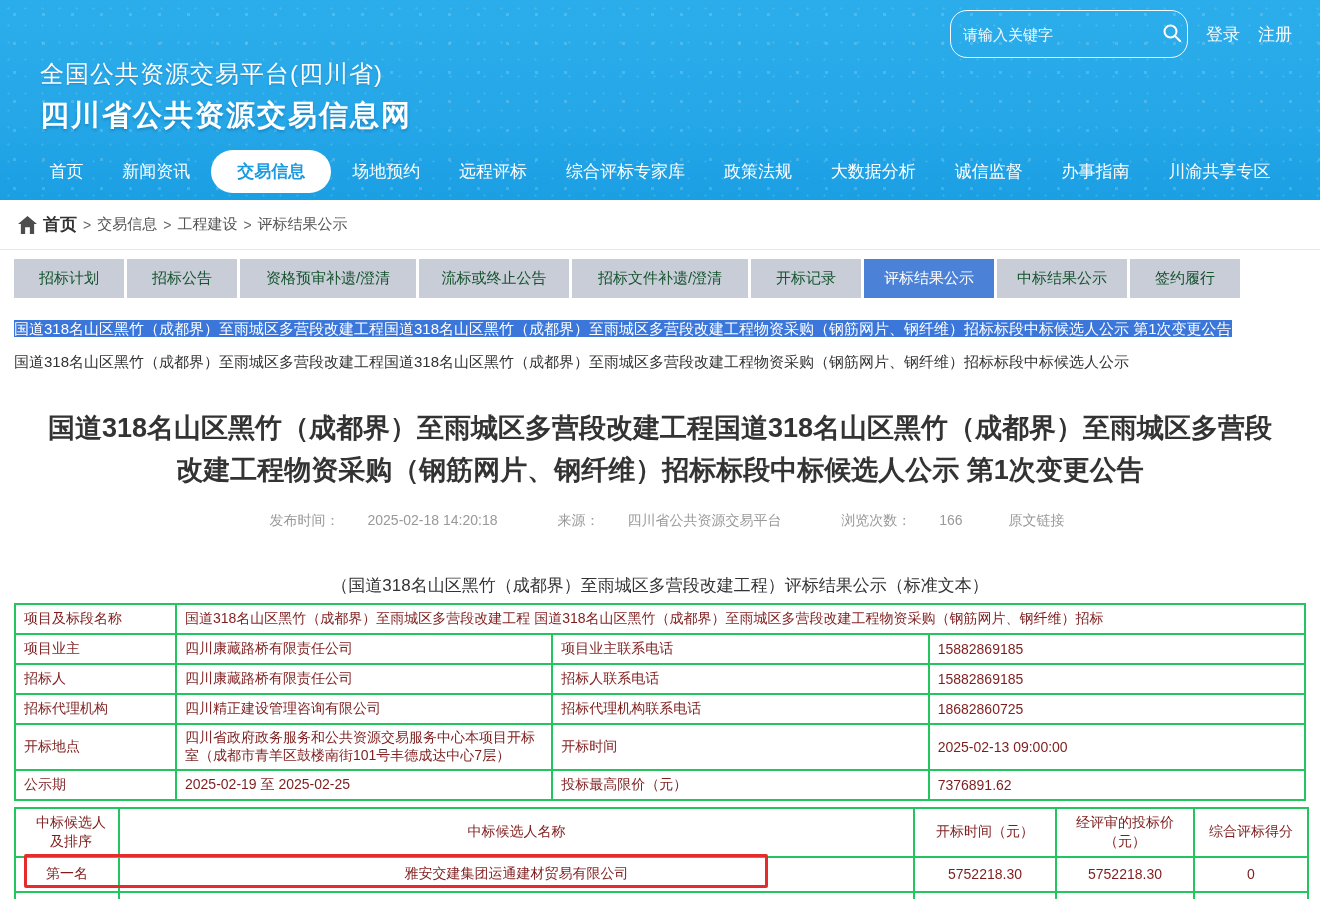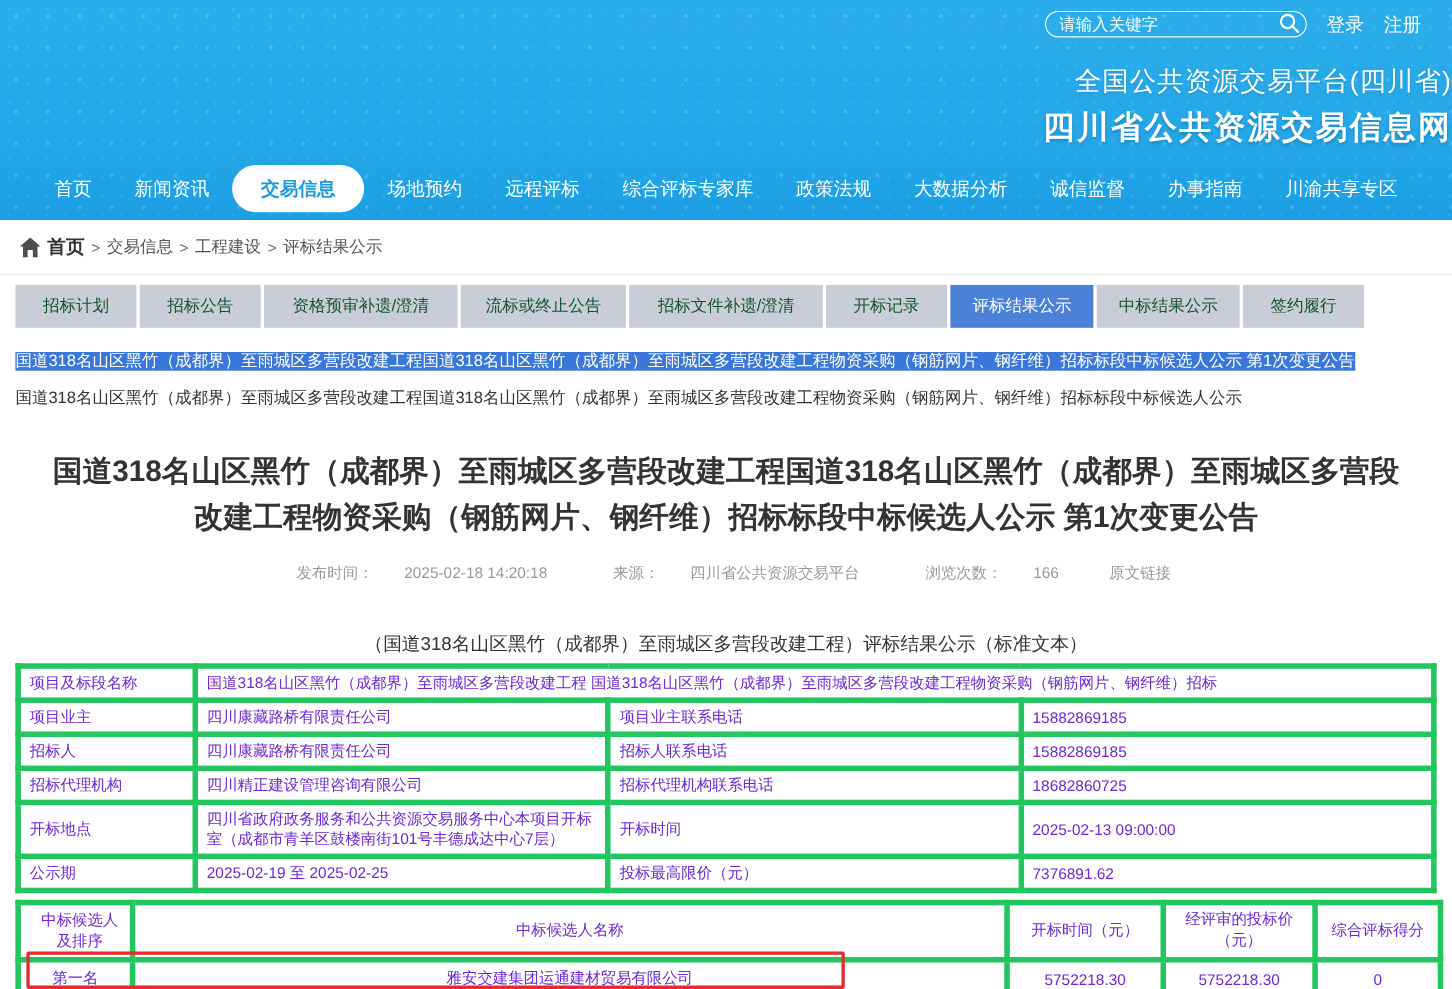--- a/index.html
+++ b/index.html
@@ -10,31 +10,31 @@
   .site-header {
     position: relative; height: 200px; color: #fff;
     background-image:
       radial-gradient(rgba(255,255,255,0.16) 1.5px, transparent 1.6px),
       radial-gradient(rgba(170,255,225,0.13) 1px, transparent 1.2px),
       linear-gradient(180deg, #2cadeb 0%, #25a7e8 60%, #1b9fe3 100%);
     background-size: 29px 29px, 17px 17px, 100% 100%;
   }
   .top-right { position: absolute; top: 10px; right: 28px; display: flex; align-items: center; gap: 18px; }
   .search-box {
-    display: flex; align-items: center; width: 238px; height: 24px;
+    display: flex; align-items: center; width: 238px; height: 48px;
     border: 1px solid rgba(255,255,255,0.95); border-radius: 17px; padding: 0 12px;
   }
   .search-box input {
     flex: 1; background: transparent; border: none; outline: none;
     color: #fff; font-size: 15px;
   }
   .search-box input::placeholder { color: rgba(255,255,255,0.95); }
   .search-btn { background: none; border: none; cursor: pointer; display: flex; align-items: center; }
   .auth-link { color: #fff; font-size: 17px; text-decoration: none; cursor: pointer; }
-  .header-titles { text-align: right; padding-top: 58px; }
+  .header-titles { text-align: left; padding-top: 58px; margin-left: 40px; }
   .platform-title { font-size: 24px; font-weight: 400; letter-spacing: 1px; text-shadow: 0 1px 2px rgba(0,60,110,0.25); }
   .site-title { font-size: 29px; font-weight: 700; margin-top: 6px; letter-spacing: 2px; text-shadow: 0 2px 3px rgba(0,60,110,0.3); }
 
   .main-nav {
     position: absolute; left: 0; right: 0; bottom: 6px; height: 46px;
     display: flex; align-items: center; justify-content: space-around; padding: 0 30px;
   }
   .nav-item { color: #fff; font-size: 17px; cursor: pointer; white-space: nowrap; padding: 9px 18px; }
   .nav-item.active { background: #fff; color: #1b9ae0; border-radius: 23px; padding: 10px 26px; font-weight: 700; }
 
@@ -65,21 +65,21 @@
     width: 1240px; margin: 36px auto 0 auto; text-align: center;
     font-size: 27px; font-weight: 700; color: #333; line-height: 1.55;
   }
   .article-meta { text-align: center; color: #999; font-size: 14px; margin-top: 20px; }
   .article-meta span { margin: 0 14px; }
   .article-meta .orig-link { cursor: pointer; }
   .table-caption { text-align: center; font-size: 17px; color: #333; margin-top: 44px; }
 
   
   .tbl { width: 1292px; margin: 6px 14px 0 14px; border-collapse: collapse; table-layout: fixed; }
-  .tbl td { border: 5px solid #22c55e; font-size: 14px; color: #6d28d9; padding: 4px 8px; }
+  .tbl td { border: 2px solid #22c55e; font-size: 14px; color: #7f1d1d; padding: 4px 8px; }
   .info-tbl td { height: 30px; }
   .info-tbl .lbl { width: 161px; }
   .info-tbl .val { width: 791px; }
   .info-tbl .lbl2 { width: 160px; }
   .info-tbl .val2 { width: 181px; }
 
   .cand-wrap { position: relative; }
   .cand-tbl td { text-align: center; }
   .cand-tbl .hdr td { height: 47px; line-height: 1.4; }
   .cand-tbl .row td { height: 35px; }

